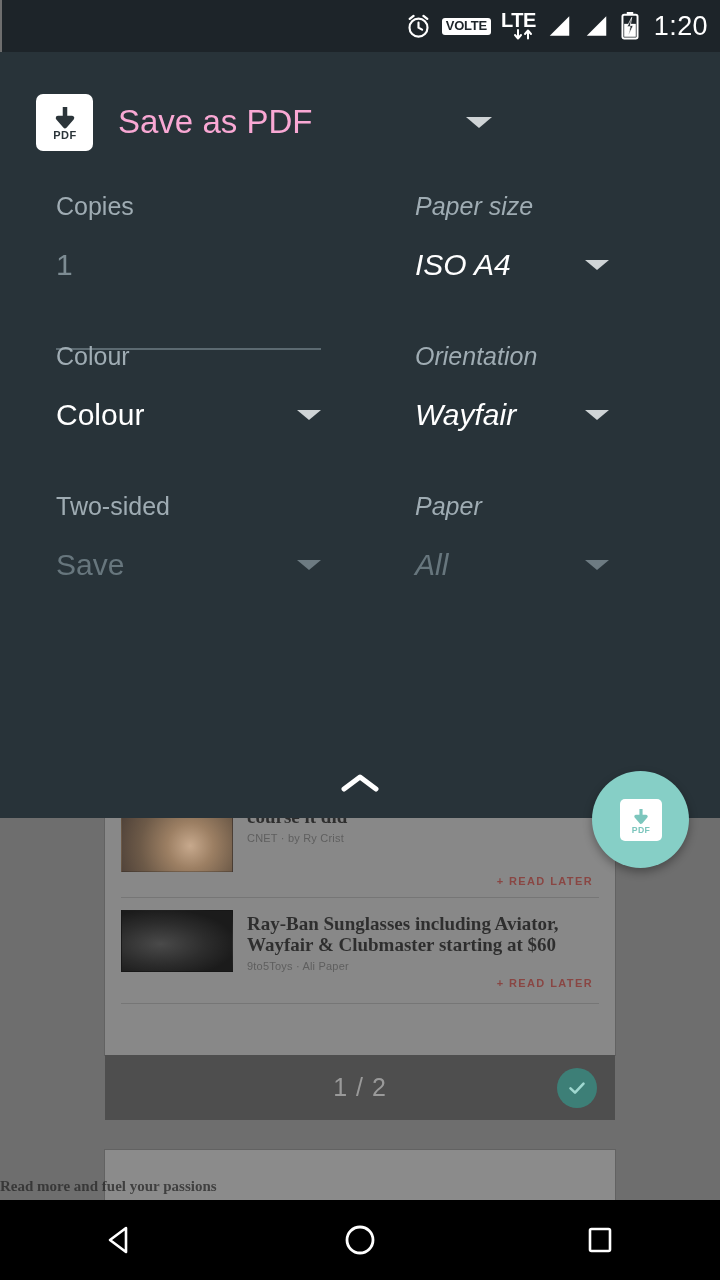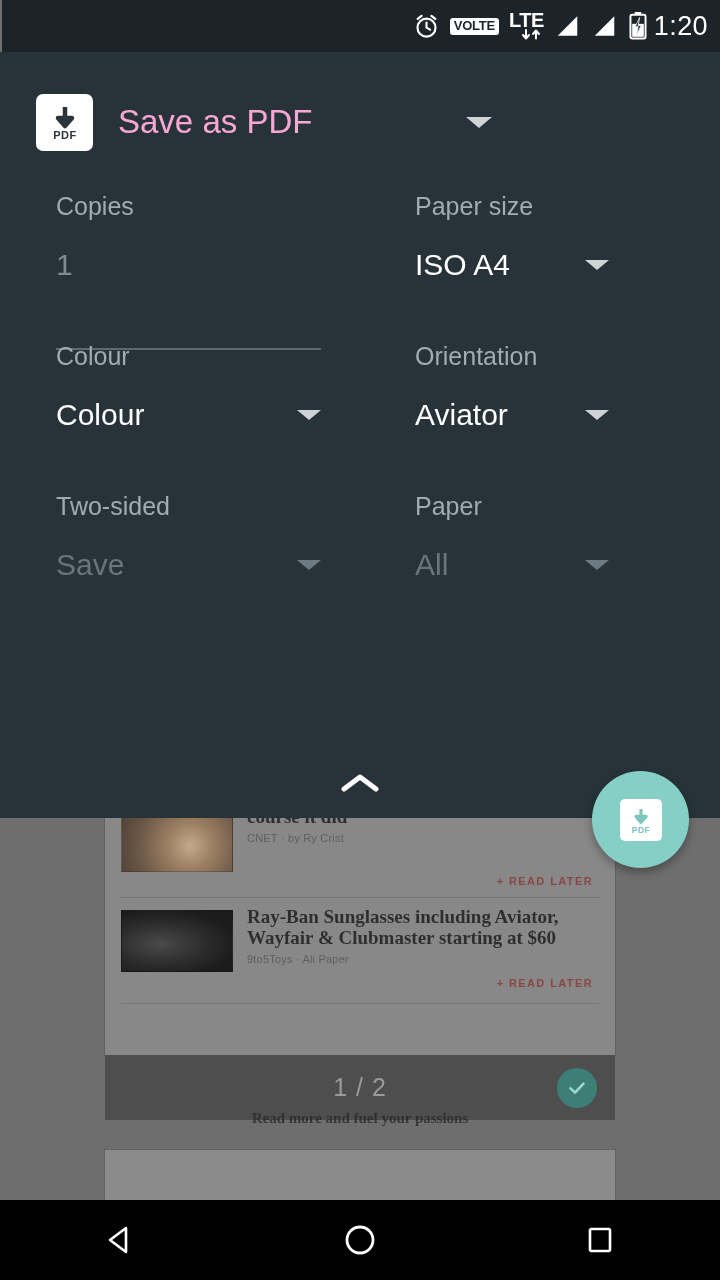--- a/index.html
+++ b/index.html
@@ -131,22 +131,22 @@
     background: #3d7f77;
     display: flex;
     align-items: center;
     justify-content: center;
   }
   #page-check-icon svg { display: block; }
   #bg-footer-text {
     position: absolute;
     left: 0;
     right: 0;
-    top: 1110px;
-    text-align: center;
+    top: 1178px;
+    text-align: left;
     font-family: "Liberation Serif", serif;
     font-weight: bold;
     font-size: 15px;
     color: #242424;
     opacity: 0.72;
   }
 
   
   #status-bar {
     position: absolute;
@@ -189,21 +189,21 @@
   }
   #lte-arrows {
     display: flex;
     flex-direction: column;
     align-items: center;
     margin-left: -24px;
     margin-top: 18px;
   }
   #status-time {
     font-size: 27px;
-    margin-left: 6px;
+    margin-left: 14px;
     letter-spacing: 0.4px;
   }
 
   
   #print-panel {
     position: absolute;
     top: 52px; left: 0;
     width: 720px;
     height: 766px;
     background: #283339;
@@ -247,21 +247,21 @@
     border-top: 11px solid #cfd4d6;
   }
   .caret.small {
     border-left-width: 12px;
     border-right-width: 12px;
     border-top-width: 10px;
   }
   .caret.dim { border-top-color: #6d7b82; }
 
   .opt-col-left  { position: absolute; left: 56px; }
-  .opt-col-right { position: absolute; left: 415px; }
+  .opt-col-right { position: absolute; left: 415px; font-style: italic; }
 
   .opt-label {
     font-size: 25px;
     color: #9facb3;
     white-space: nowrap;
   }
   .opt-value {
     font-size: 30px;
     color: #ffffff;
     white-space: nowrap;
@@ -357,21 +357,21 @@
       <div class="article-row" style="top: 48px;">
         <div class="thumb" id="thumb-doorbell"></div>
         <div class="art-text">
           <div class="art-title">course it did</div>
           <div class="art-meta">CNET · by Ry Crist</div>
         </div>
       </div>
       <div class="read-later" style="top: 117px;">+ READ LATER</div>
       <div class="row-divider" style="top: 139px;"></div>
 
-      <div class="article-row" style="top: 148px;">
+      <div class="article-row" style="top: 148px; align-items: flex-end;">
         <div class="thumb" id="thumb-sunglasses"></div>
         <div class="art-text">
           <div class="art-title">Ray-Ban Sunglasses including Aviator, Wayfair &amp; Clubmaster starting at $60</div>
           <div class="art-meta">9to5Toys · Ali Paper</div>
         </div>
       </div>
       <div class="read-later" style="top: 219px;">+ READ LATER</div>
       <div class="row-divider" style="top: 245px;"></div>
     </div>
 
@@ -475,21 +475,21 @@
       <span class="opt-value">Colour</span>
       <span class="caret-wrap" style="margin-left:auto; margin-right:0;">
           <span class="caret small"></span>
         </span>
     </div>
 
     <div class="opt-col-right" style="top: 290px;">
       <div class="opt-label">Orientation</div>
     </div>
     <div class="opt-col-right opt-row-value" style="top: 346px; width: 250px;">
-      <span class="opt-value">Aviator</span>
+      <span class="opt-value">Wayfair</span>
       <span class="caret-wrap" style="margin-left:auto; margin-right:56px;">
           <span class="caret small"></span>
         </span>
     </div>
 
     <div class="opt-col-left" style="top: 440px;">
       <div class="opt-label">Two-sided</div>
     </div>
     <div class="opt-col-left opt-row-value" style="top: 496px; width: 265px;">
       <span class="opt-value disabled">Save</span>

